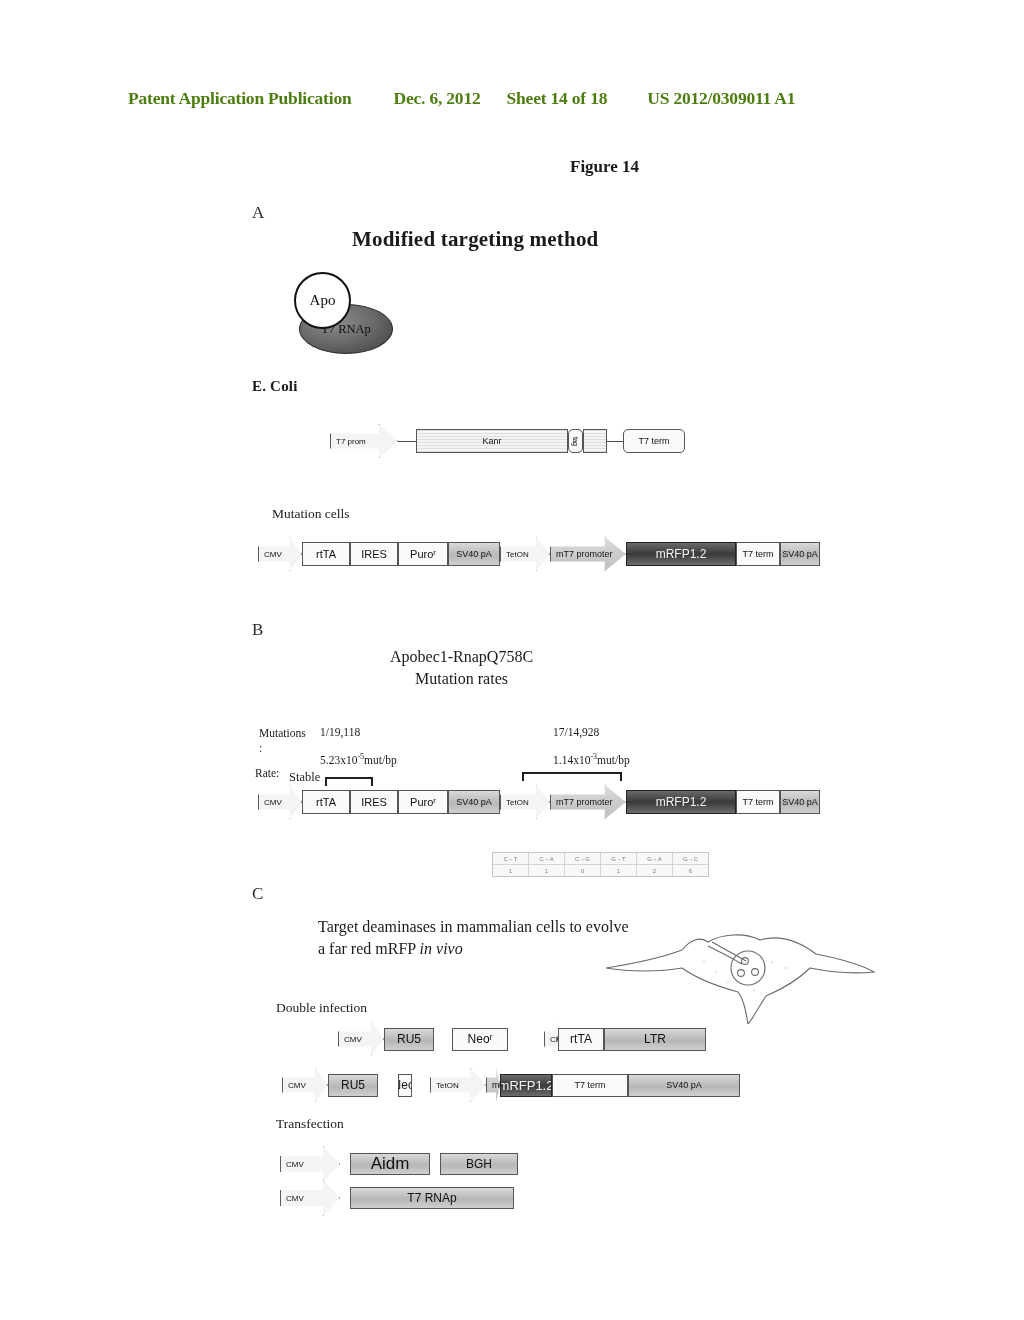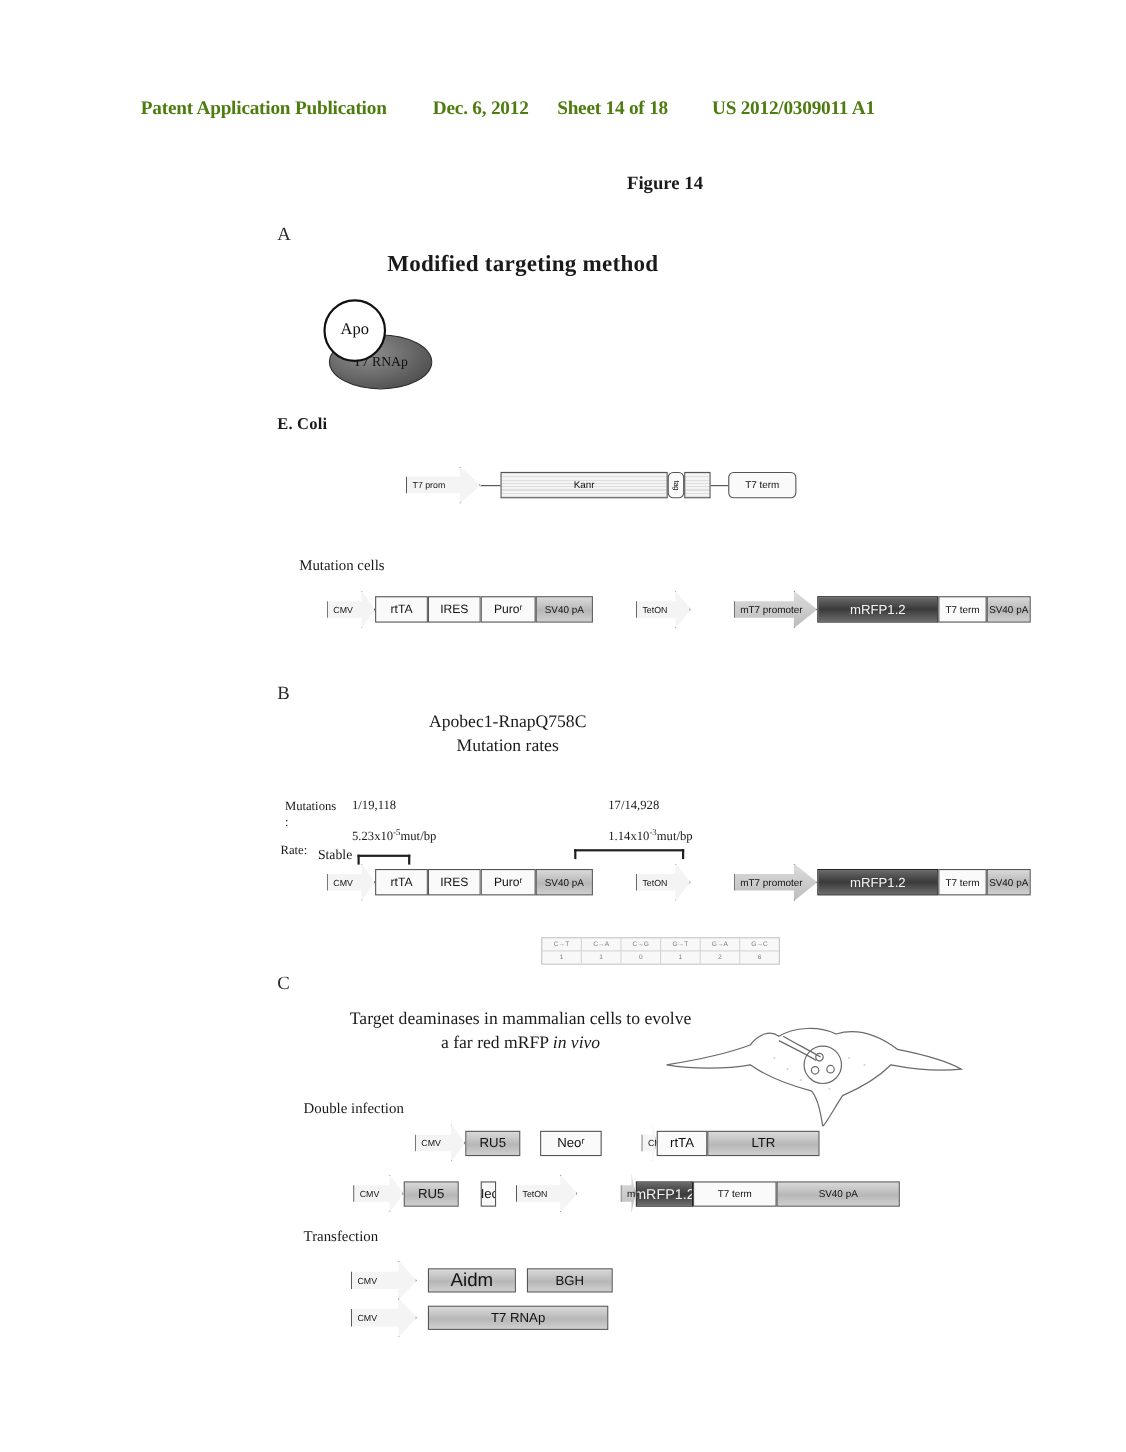--- a/index.html
+++ b/index.html
@@ -125,21 +125,20 @@
     height: 34px;
     display: flex; align-items: center;
     padding-left: 5px;
     font-family: "Liberation Sans", sans-serif;
     font-size: 8px;
     color: #111;
     background: #f4f4f4;
     border: 1px solid #5a5a5a;
     clip-path: polygon(0 28%, 72% 28%, 72% 0, 100% 50%, 72% 100%, 72% 72%, 0 72%);
     white-space: nowrap;
-    margin-left: 39px;
   }
   .arrow.big { font-size: 9px; }
   .arrow.gray { background: linear-gradient(180deg,#dcdcdc,#bdbdbd); }
 
   .connector { height: 1px; background: #4a4a4a; }
 
   
   .b-title {
     position: absolute; top: 646px; left: 390px;
     font-size: 16px; line-height: 1.35; text-align: center;
@@ -295,21 +294,21 @@
       <div class="cell">0</div>
       <div class="cell">1</div>
       <div class="cell">2</div>
       <div class="cell">6</div>
     </div>
   </div>
 
 <div class="panel-letter" id="panel-c-letter">C</div>
 <div class="c-title">
   <div>Target deaminases in mammalian cells to evolve</div>
-  <div style="text-align:center;"><span>a far red mRFP </span><i>in vivo</i></div>
+  <div style=""><span>a far red mRFP </span><i>in vivo</i></div>
 </div>
 
 <div class="cell-drawing">
   <svg width="272" height="96" viewBox="0 0 272 96">
     <g fill="none" stroke="#6a6a6a" stroke-width="1.1">
       <path d="M2 40 C 40 34, 62 28, 78 22 C 86 12, 96 8, 104 14
                C 118 6, 140 4, 156 12 C 176 6, 196 14, 212 26
                C 232 30, 256 36, 270 44
                C 250 46, 226 44, 206 40
                C 192 54, 176 62, 162 68

